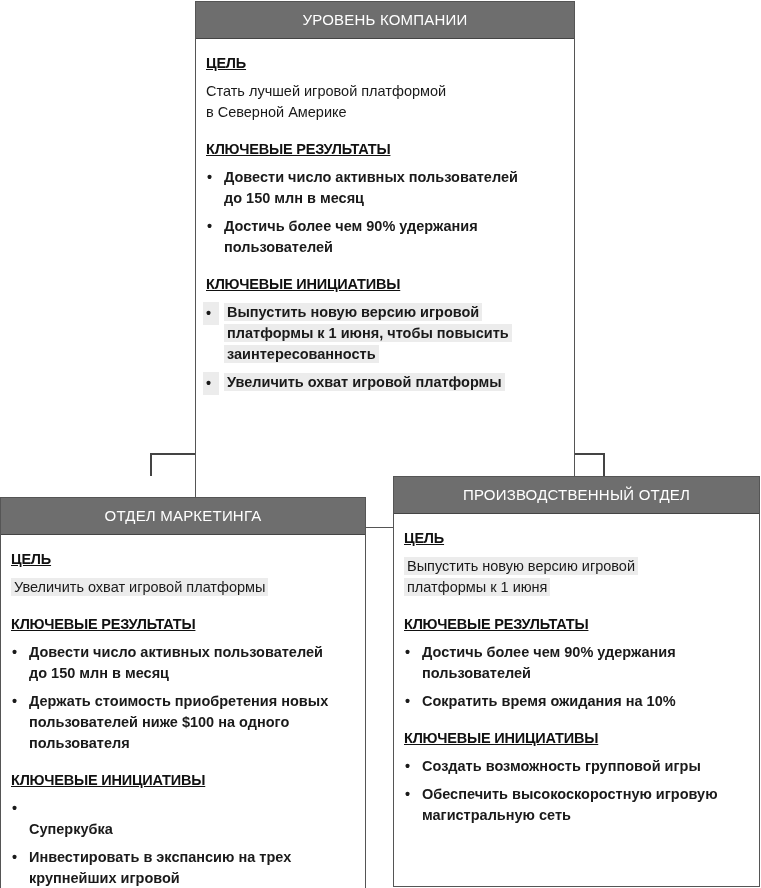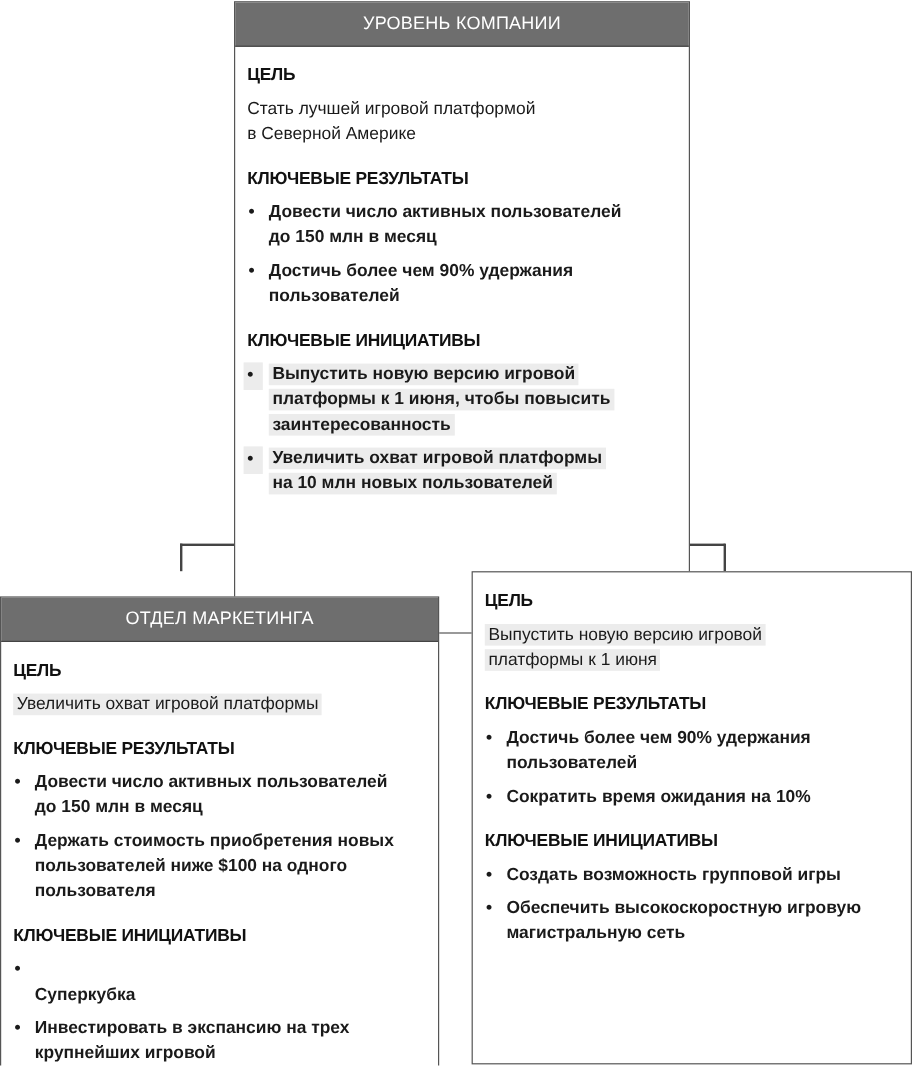--- a/index.html
+++ b/index.html
@@ -3,21 +3,21 @@
 <meta charset="utf-8">
 <style>
   html, body { margin: 0; padding: 0; background: #ffffff; }
   body { width: 761px; height: 888px; position: relative; overflow: hidden;
          font-family: "Liberation Sans", sans-serif; color: #111111; }
   .box { position: absolute; background: #fff; border: 1.5px solid #555; box-sizing: border-box; }
   .box-header { background: #6e6e6e; color: #ffffff; text-align: center;
                 font-size: 15px; height: 36px; line-height: 36px;
                 border-bottom: 1.5px solid #444; letter-spacing: 0.2px; }
   .box-body { padding: 8px 10px 0 10px; }
-  .sec-title { font-weight: bold; font-size: 14.5px; margin: 8px 0 10px 0; letter-spacing: -0.2px; }
+  .sec-title { font-weight: bold; font-size: 14.5px; margin: 8px 0 10px 0; letter-spacing: -0.2px; text-decoration: underline; }
   .goal { font-weight: normal; font-size: 14.5px; line-height: 21px; margin: 0 0 18px 0; color: #1a1a1a; }
   .hl { background: #ececec; padding: 1px 3px; box-decoration-break: clone; -webkit-box-decoration-break: clone; }
   ul { list-style: none; margin: 0 0 18px 0; padding: 0; }
   li { position: relative; padding-left: 18px; font-weight: bold; font-size: 14.5px; line-height: 21px; margin-bottom: 7px; color: #1a1a1a; }
   li .bullet { position: absolute; left: 1px; top: 0; }
   .line { position: absolute; background: #444; }
 </style>
 </head>
 <body>
 
@@ -32,21 +32,21 @@
       <div class="sec-title">ЦЕЛЬ</div>
       <div class="goal"><span>Стать лучшей игровой платформой</span><br><span>в Северной Америке</span></div>
       <div class="sec-title">КЛЮЧЕВЫЕ РЕЗУЛЬТАТЫ</div>
       <ul>
         <li><span class="bullet">•</span><span>Довести число активных пользователей</span><br><span>до 150 млн в месяц</span></li>
         <li><span class="bullet">•</span><span>Достичь более чем 90% удержания</span><br><span>пользователей</span></li>
       </ul>
       <div class="sec-title">КЛЮЧЕВЫЕ ИНИЦИАТИВЫ</div>
       <ul>
         <li><span class="bullet hl" style="left: -3px; padding-right: 8px;">•</span><span class="hl">Выпустить новую версию игровой</span><br><span class="hl">платформы к 1 июня, чтобы повысить</span><br><span class="hl">заинтересованность</span></li>
-        <li><span class="bullet hl" style="left: -3px; padding-right: 8px;">•</span><span class="hl">Увеличить охват игровой платформы</span><br><span class="hl">на 10 млн новых пользователей</span></li>
+        <li><span class="bullet hl" style="left: -3px; padding-right: 8px;">•</span><span class="hl">Увеличить охват игровой платформы</span><br></li>
       </ul>
     </div>
 </div>
 
 <div class="box" style="left:0px; top:476px; width:366px; height:411px;margin-top:21px;">
   <div class="box-header">ОТДЕЛ МАРКЕТИНГА</div>
   <div class="box-body" id="body-marketing">
       <div class="sec-title">ЦЕЛЬ</div>
       <div class="goal"><span class="hl">Увеличить охват игровой платформы</span></div>
       <div class="sec-title">КЛЮЧЕВЫЕ РЕЗУЛЬТАТЫ</div>
@@ -56,20 +56,21 @@
       </ul>
       <div class="sec-title">КЛЮЧЕВЫЕ ИНИЦИАТИВЫ</div>
       <ul>
         <li><span class="bullet">•</span><br><span>Суперкубка</span></li>
         <li><span class="bullet">•</span><span>Инвестировать в экспансию на трех</span><br><span>крупнейших игровой</span></li>
       </ul>
     </div>
 </div>
 
 <div class="box" style="left:393px; top:476px; width:367px; height:411px;">
+  <div class="box-header">ПРОИЗВОДСТВЕННЫЙ ОТДЕЛ</div>
   <div class="box-body" id="body-production">
       <div class="sec-title">ЦЕЛЬ</div>
       <div class="goal"><span class="hl">Выпустить новую версию игровой</span><br><span class="hl">платформы к 1 июня</span></div>
       <div class="sec-title">КЛЮЧЕВЫЕ РЕЗУЛЬТАТЫ</div>
       <ul>
         <li><span class="bullet">•</span><span>Достичь более чем 90% удержания</span><br><span>пользователей</span></li>
         <li><span class="bullet">•</span><span>Сократить время ожидания на 10%</span></li>
       </ul>
       <div class="sec-title">КЛЮЧЕВЫЕ ИНИЦИАТИВЫ</div>
       <ul>

